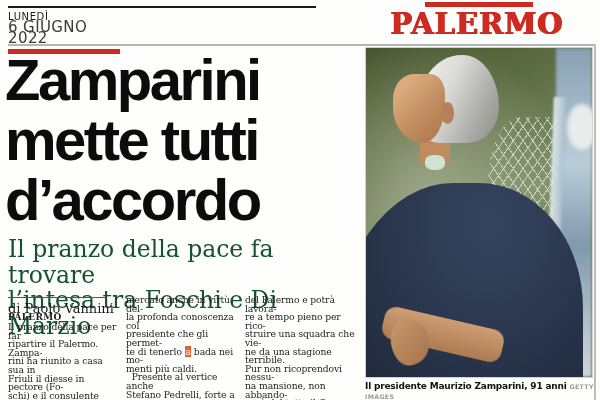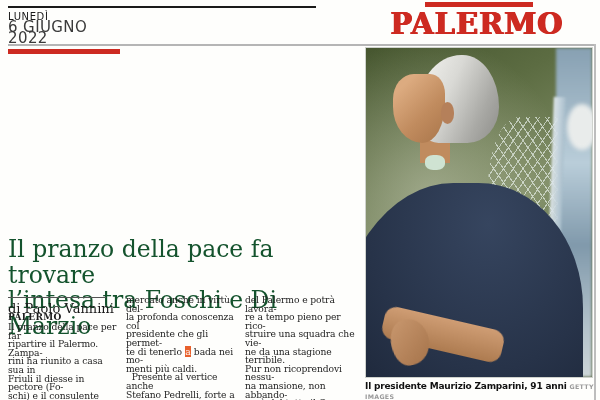--- a/index.html
+++ b/index.html
@@ -92,20 +92,23 @@
     <div class="date-line">2022</div>
   </div>
 
   <div class="section-bar"></div>
   <div class="section-logo">PALERMO</div>
 
   <div class="gray-rule"></div>
   <div class="kicker-bar"></div>
   <div class="right-rule"></div>
 
+  <h1 class="headline">Zamparini
+mette tutti
+d’accordo</h1>
 
   <div class="deck">Il pranzo della pace fa trovare
 l’intesa tra Foschi e Di Marzio</div>
 
   <div class="byline-rule"></div>
   <div class="byline">di Paolo Vannini</div>
   <div class="byline-city">PALERMO</div>
 
   <p class="bodycol col1">Il pranzo della pace per far
 ripartire il Palermo. Zampa-

